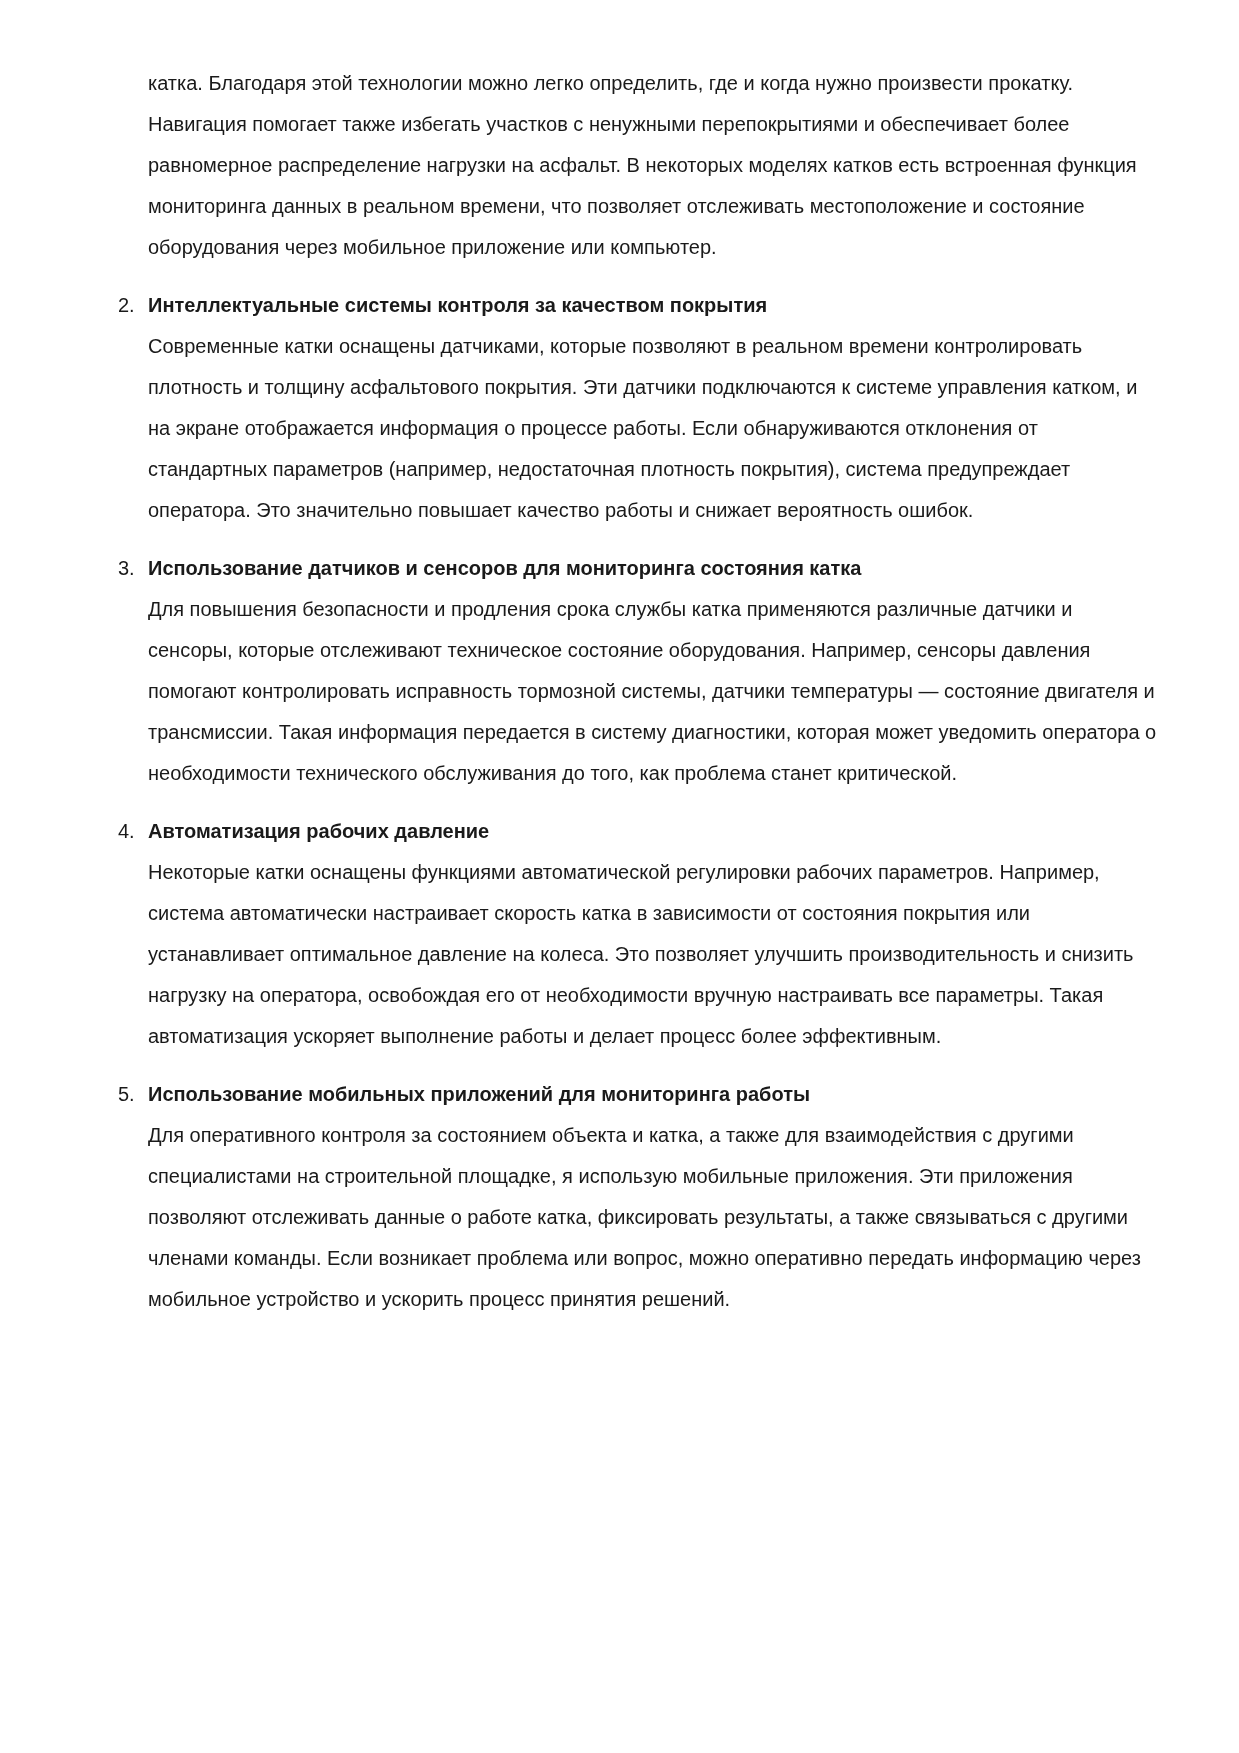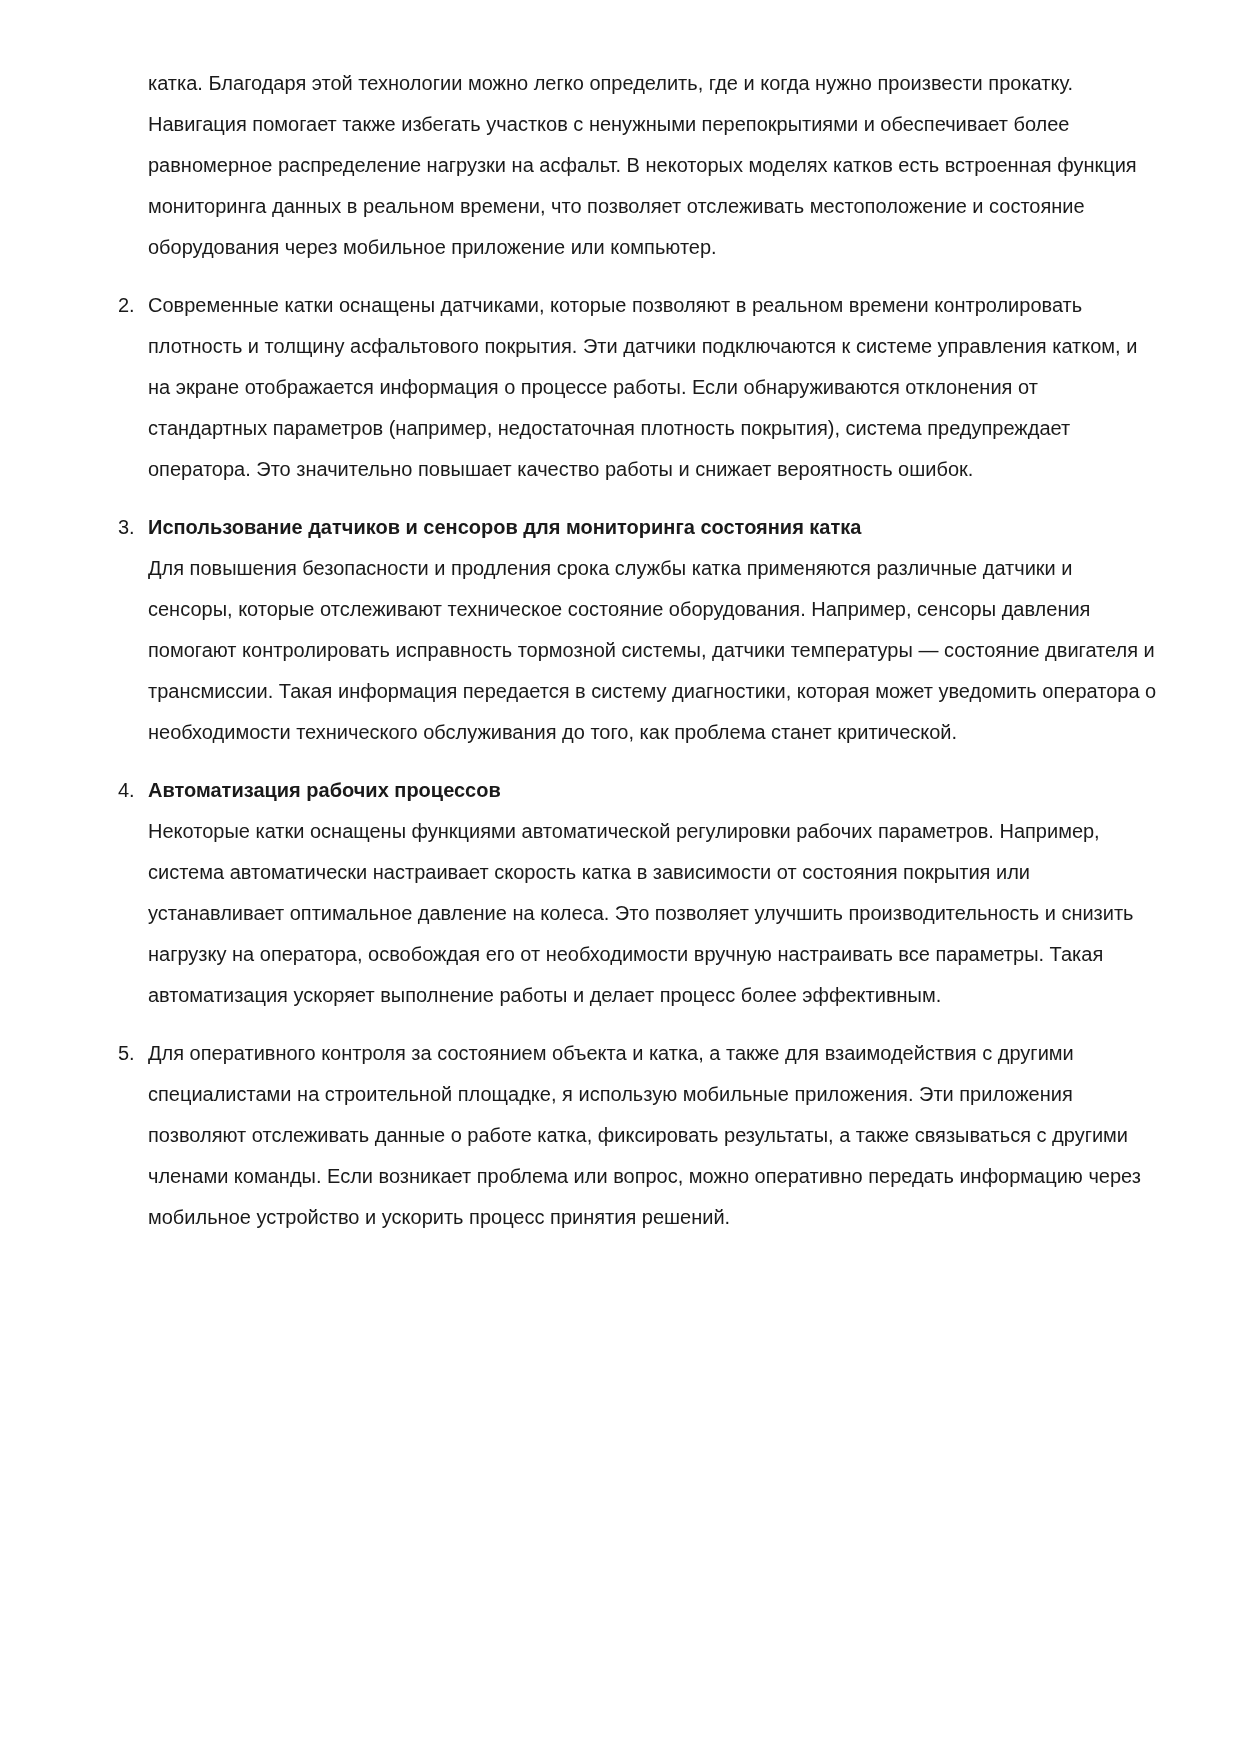--- a/index.html
+++ b/index.html
@@ -59,41 +59,43 @@
 <body>
 
 <div class="page">
   <div class="content">
 
     <p class="intro">катка. Благодаря этой технологии можно легко определить, где и когда нужно произвести прокатку. Навигация помогает также избегать участков с ненужными перепокрытиями и обеспечивает более равномерное распределение нагрузки на асфальт. В некоторых моделях катков есть встроенная функция мониторинга данных в реальном времени, что позволяет отслеживать местоположение и состояние оборудования через мобильное приложение или компьютер.</p>
 
     <div class="list-item">
       <div class="num">2.</div>
       <div class="item-content">
+        <span class="item-title">Интеллектуальные системы контроля за качеством покрытия</span>
         <span class="item-body">Современные катки оснащены датчиками, которые позволяют в реальном времени контролировать плотность и толщину асфальтового покрытия. Эти датчики подключаются к системе управления катком, и на экране отображается информация о процессе работы. Если обнаруживаются отклонения от стандартных параметров (например, недостаточная плотность покрытия), система предупреждает оператора. Это значительно повышает качество работы и снижает вероятность ошибок.</span>
       </div>
     </div>
 
     <div class="list-item">
       <div class="num">3.</div>
       <div class="item-content">
         <span class="item-title">Использование датчиков и сенсоров для мониторинга состояния катка</span>
         <span class="item-body">Для повышения безопасности и продления срока службы катка применяются различные датчики и сенсоры, которые отслеживают техническое состояние оборудования. Например, сенсоры давления помогают контролировать исправность тормозной системы, датчики температуры — состояние двигателя и трансмиссии. Такая информация передается в систему диагностики, которая может уведомить оператора о необходимости технического обслуживания до того, как проблема станет критической.</span>
       </div>
     </div>
 
     <div class="list-item">
       <div class="num">4.</div>
       <div class="item-content">
-        <span class="item-title">Автоматизация рабочих процессов</span>
+        <span class="item-title">Автоматизация рабочих давление</span>
         <span class="item-body">Некоторые катки оснащены функциями автоматической регулировки рабочих параметров. Например, система автоматически настраивает скорость катка в зависимости от состояния покрытия или устанавливает оптимальное давление на колеса. Это позволяет улучшить производительность и снизить нагрузку на оператора, освобождая его от необходимости вручную настраивать все параметры. Такая автоматизация ускоряет выполнение работы и делает процесс более эффективным.</span>
       </div>
     </div>
 
     <div class="list-item">
       <div class="num">5.</div>
       <div class="item-content">
+        <span class="item-title">Использование мобильных приложений для мониторинга работы</span>
         <span class="item-body">Для оперативного контроля за состоянием объекта и катка, а также для взаимодействия с другими специалистами на строительной площадке, я использую мобильные приложения. Эти приложения позволяют отслеживать данные о работе катка, фиксировать результаты, а также связываться с другими членами команды. Если возникает проблема или вопрос, можно оперативно передать информацию через мобильное устройство и ускорить процесс принятия решений.</span>
       </div>
     </div>
 
   </div>
 </div>
 
 </body></html>

